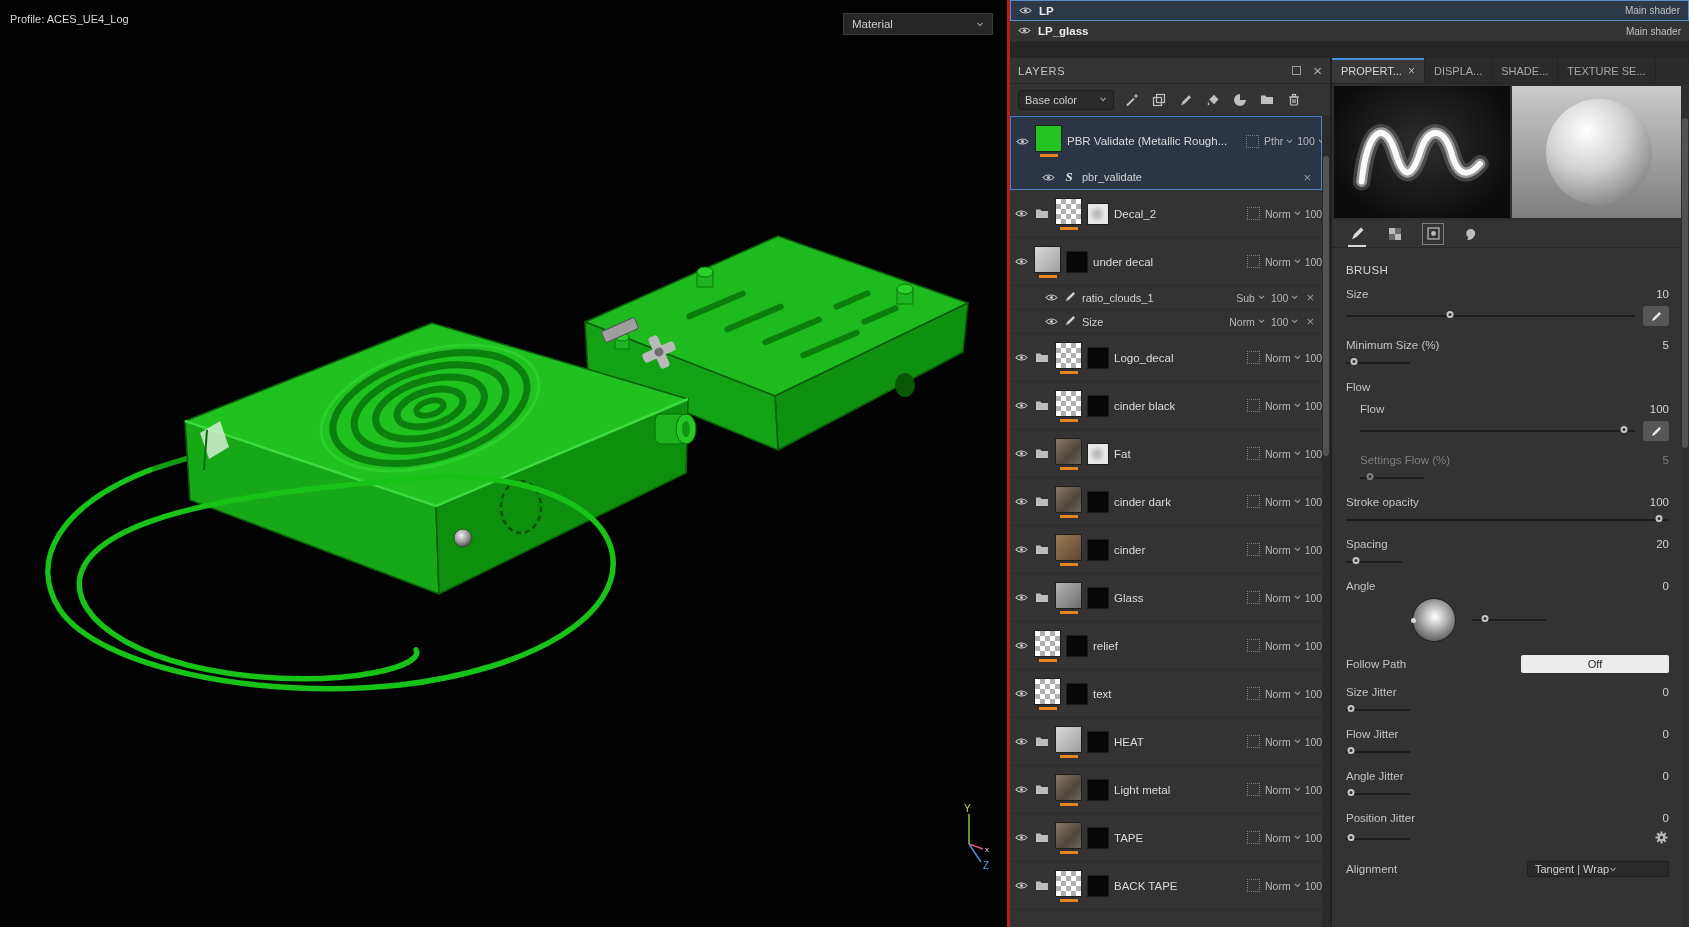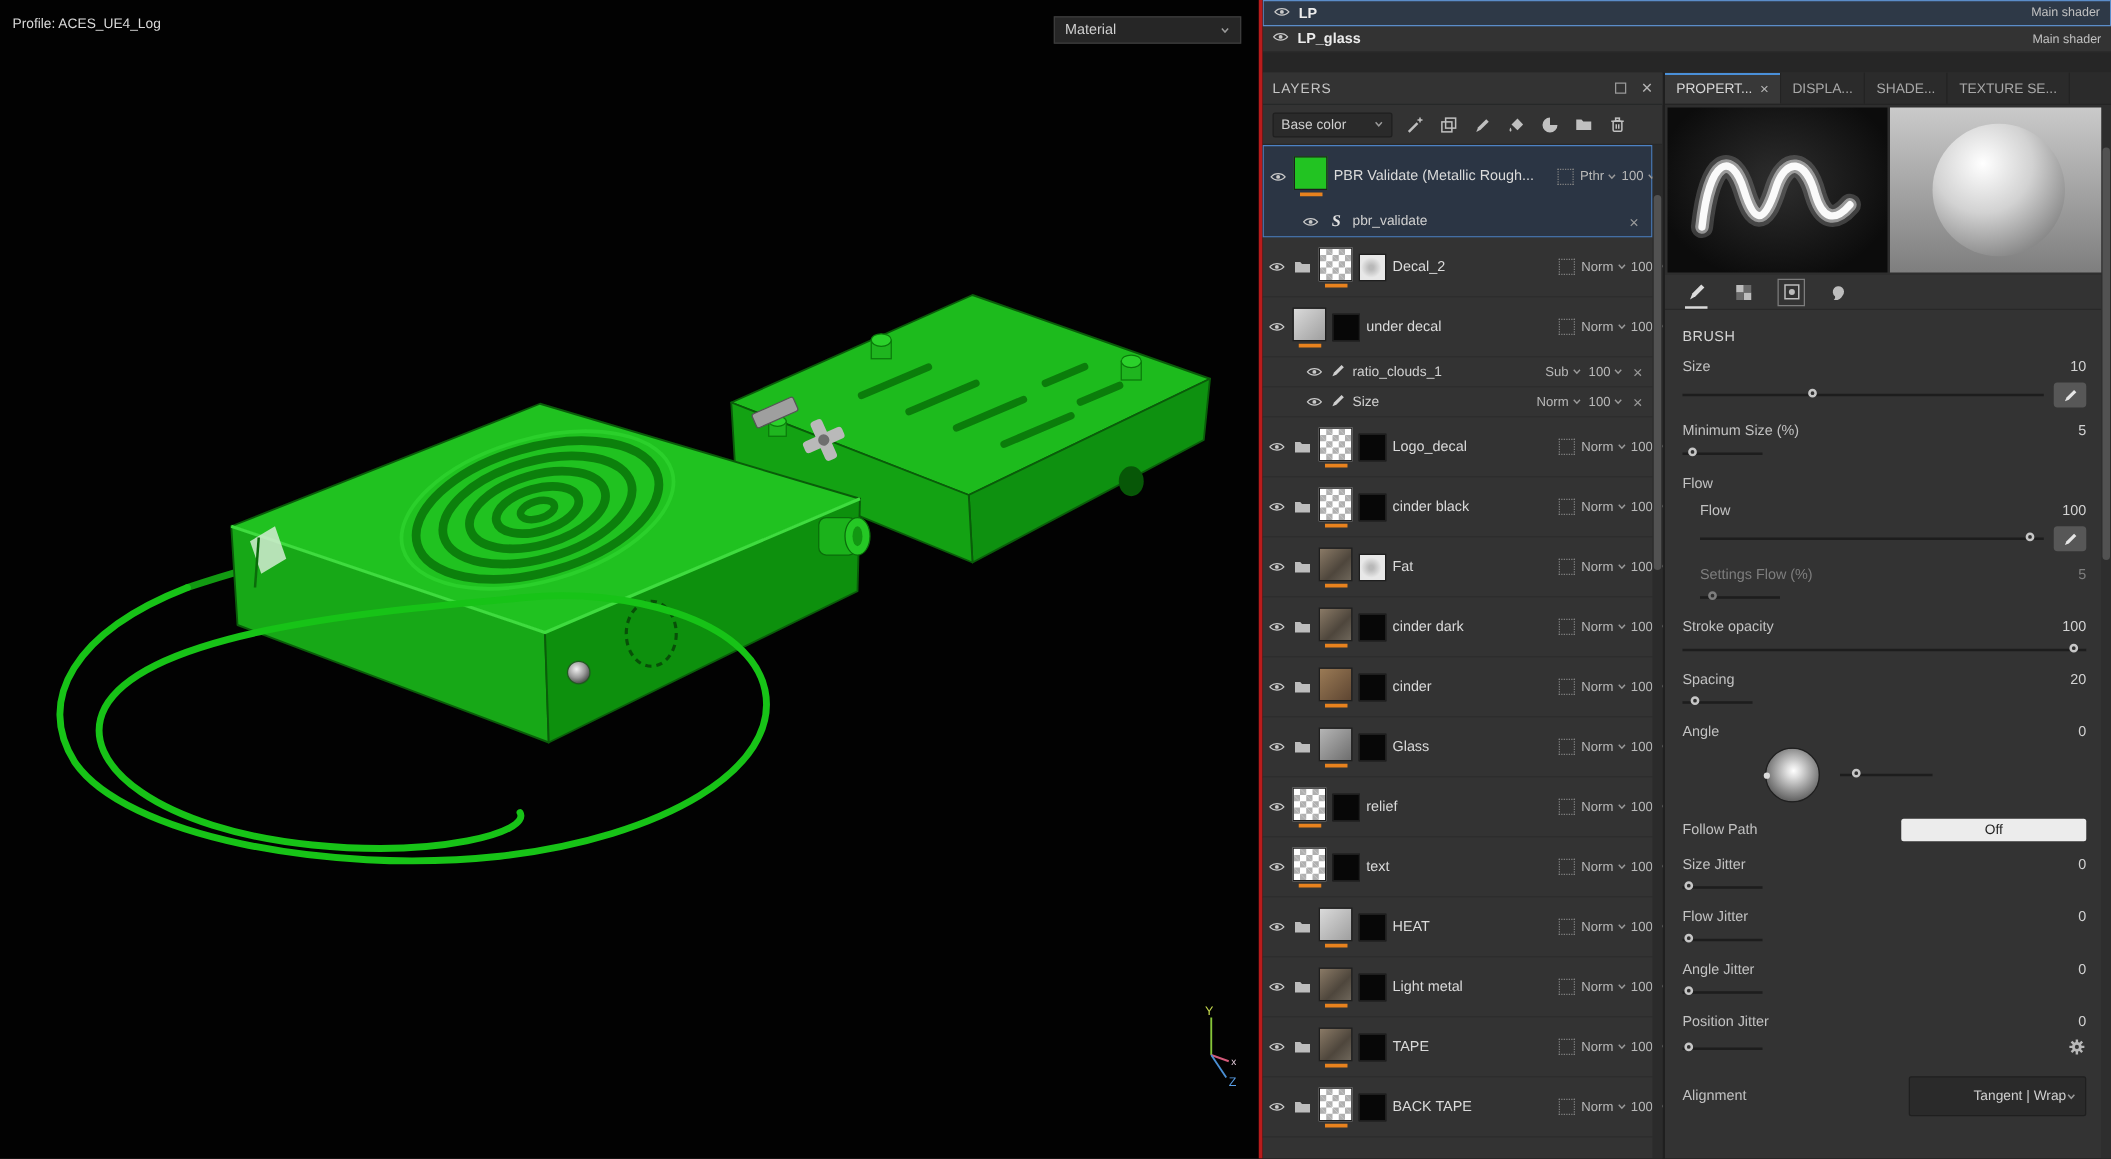--- a/index.html
+++ b/index.html
@@ -112,22 +112,22 @@
   .grayed .plabel, .grayed .pval { color:#7e7e7e; }
   .grayed .knob { border-color:#7e7e7e; }
   .indent { margin-left:14px; }
   .angle-line { display:flex; align-items:center; gap:16px; margin-left:66px; margin-bottom:13px; }
   .dial { width:44px; height:44px; border-radius:50%; border:1px solid #1f1f1f; position:relative;
           background:radial-gradient(circle at 52% 42%, #ffffff 0%, #e0e0e0 16%, #8a8a8a 55%, #454545 88%); }
   .dial::before { content:""; position:absolute; left:-2px; top:50%; width:5px; height:5px; margin-top:-2.5px; background:#dcdcdc; border-radius:50%; }
   .frow { display:flex; align-items:center; margin-bottom:13px; font-size:11.5px; color:#c2c2c2; }
   .btn-off { margin-left:auto; width:148px; height:18px; background:#ececec; color:#1e1e1e; font-size:11px;
              display:flex; align-items:center; justify-content:center; border-radius:2px; }
-  .align-dd { margin-left:auto; width:142px; height:32px; background:#2a2a2a; border:1px solid #1f1f1f; border-radius:2px;
-              display:flex; align-items:center; justify-content:flex-end; padding:0 7px; font-size:11px; color:#cfcfcf; }
+  .align-dd { margin-left:auto; width:142px; height:16px; background:#2a2a2a; border:1px solid #1f1f1f; border-radius:2px;
+              display:flex; align-items:center; justify-content:flex-start; padding:0 7px; font-size:11px; color:#cfcfcf; }
   .props-sb { position:absolute; right:0; top:26px; bottom:0; width:8px; background:#2e2e2e; }
 </style>
 </head>
 <body>
 
 <div class="app">
 
   <div class="viewport">
     <svg class="model-svg" viewBox="0 0 1010 927" width="1010" height="927">
       <defs>

